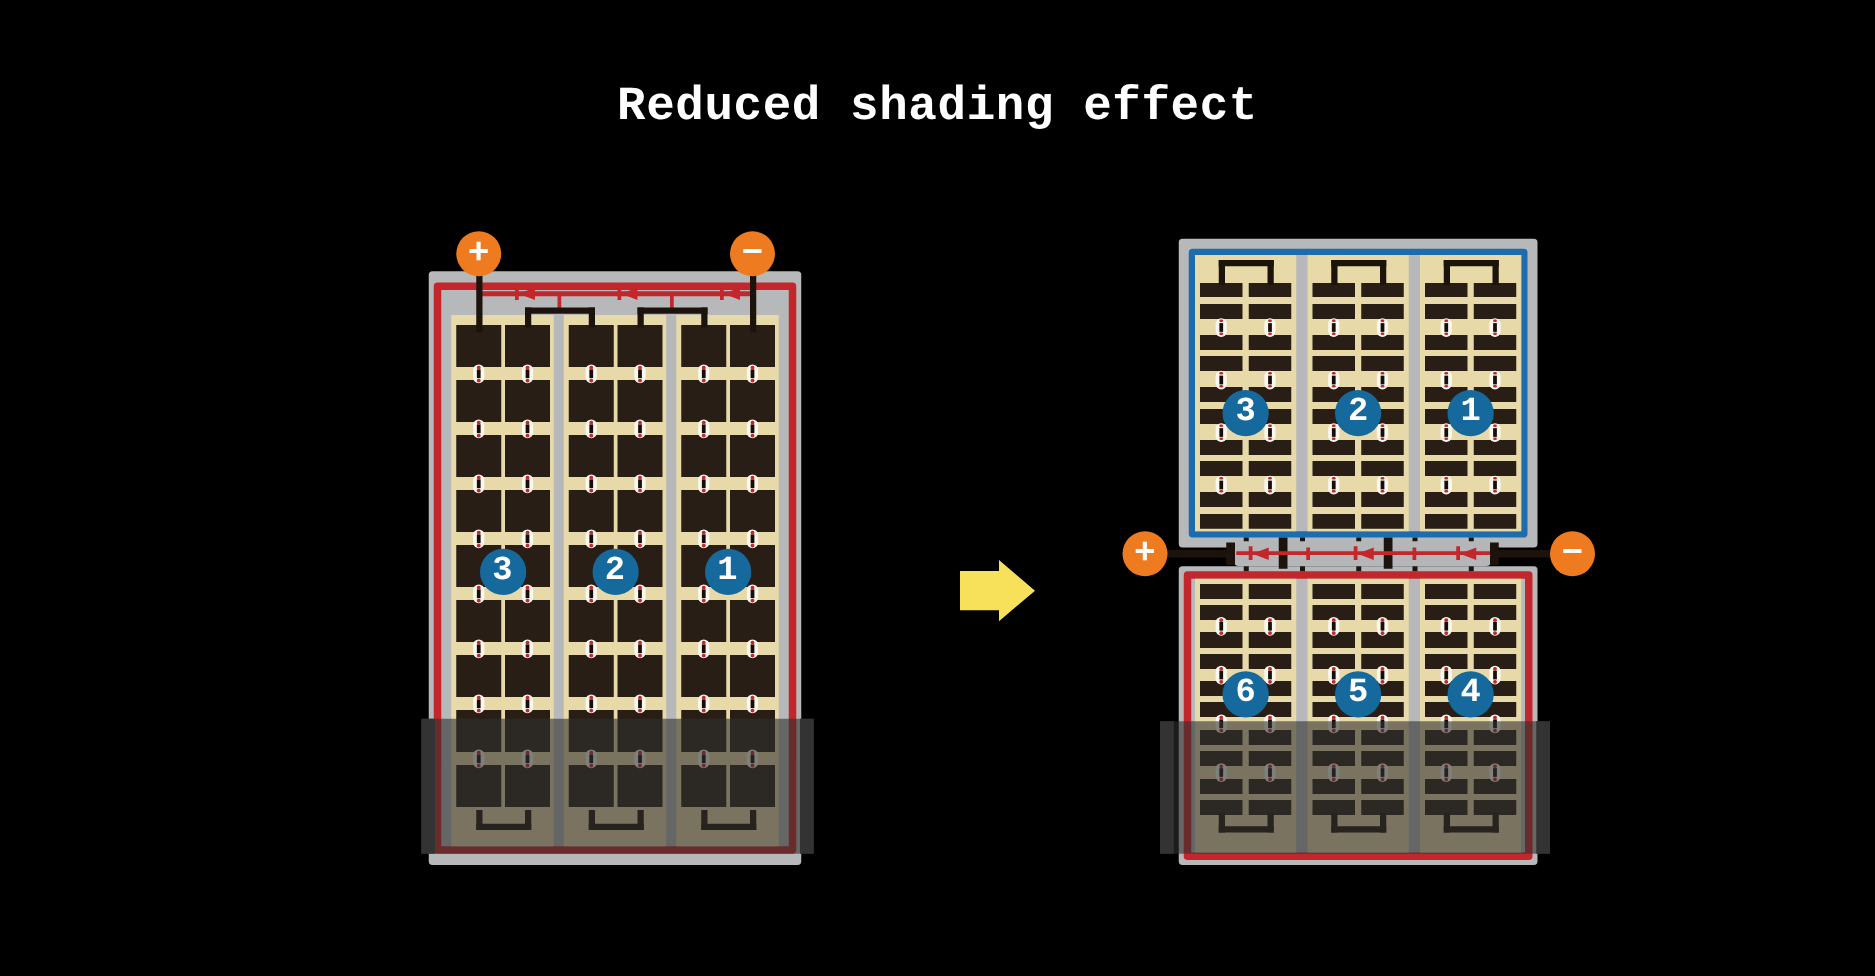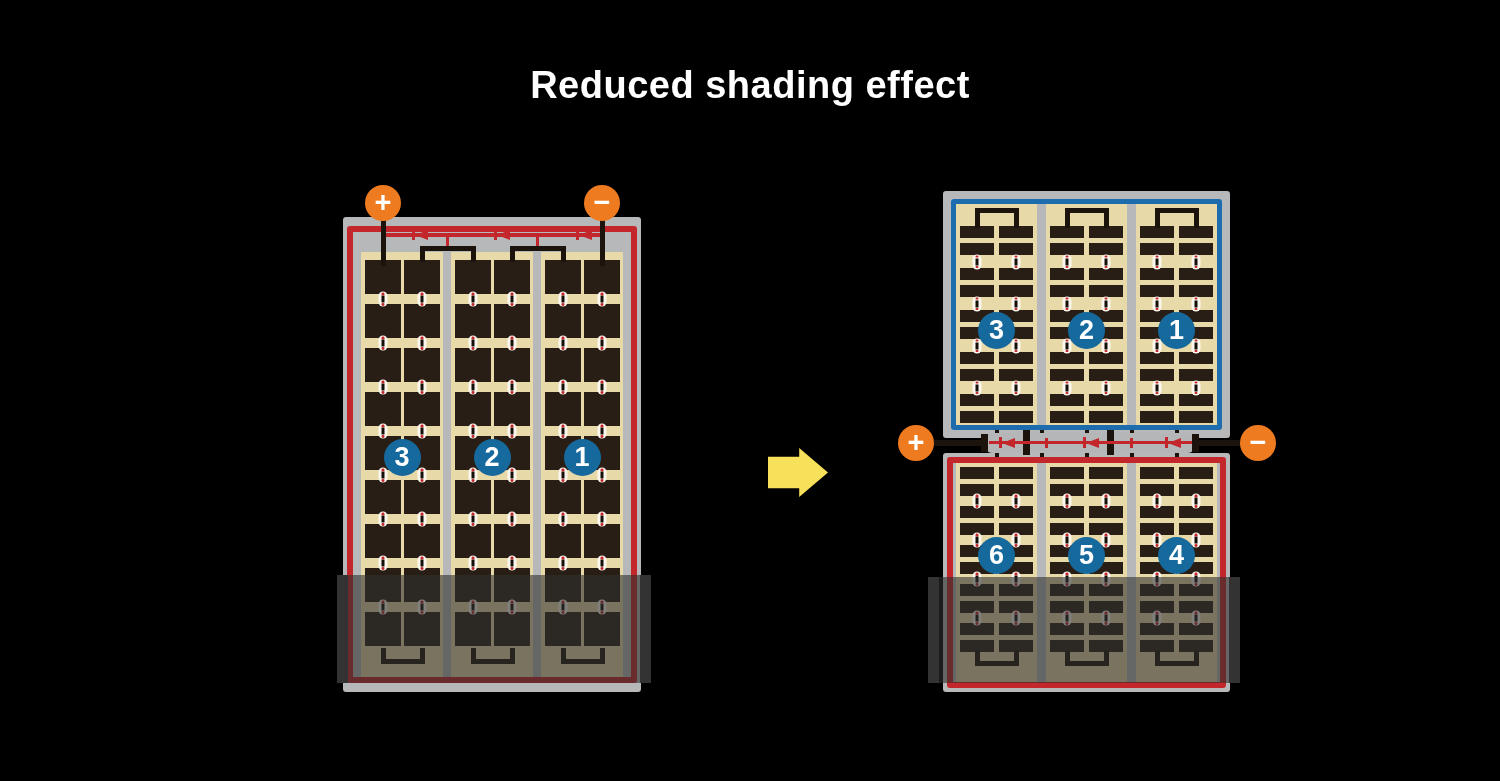--- a/index.html
+++ b/index.html
@@ -1,20 +1,20 @@
 <!DOCTYPE html>
 <html><head>
 <meta charset="utf-8">
 <style>
   * { box-sizing: border-box; margin: 0; padding: 0; }
   html,body { background:#000; }
   .stage {
     position: relative; width: 1500px; height: 781px;
     background: #000; overflow: hidden;
-    font-family: Liberation Sans, sans-serif;
+    font-family: Liberation Mono, monospace;
   }
   .title {
     position: absolute; left: 0; right: 0; top: 64px;
     text-align: center; color: #fff;
     font-size: 38px; font-weight: bold; letter-spacing: .5px;
     z-index: 10;
   }
   .frame { position:absolute; background:#b7b8ba; border-radius:3px; z-index:1; }
   .redb  { position:absolute; border:6px solid #c3272b; background:#b7b8ba; border-radius:3px; }
   .blueb { position:absolute; border:5px solid #1d6cad; background:#b7b8ba; border-radius:3px; }

